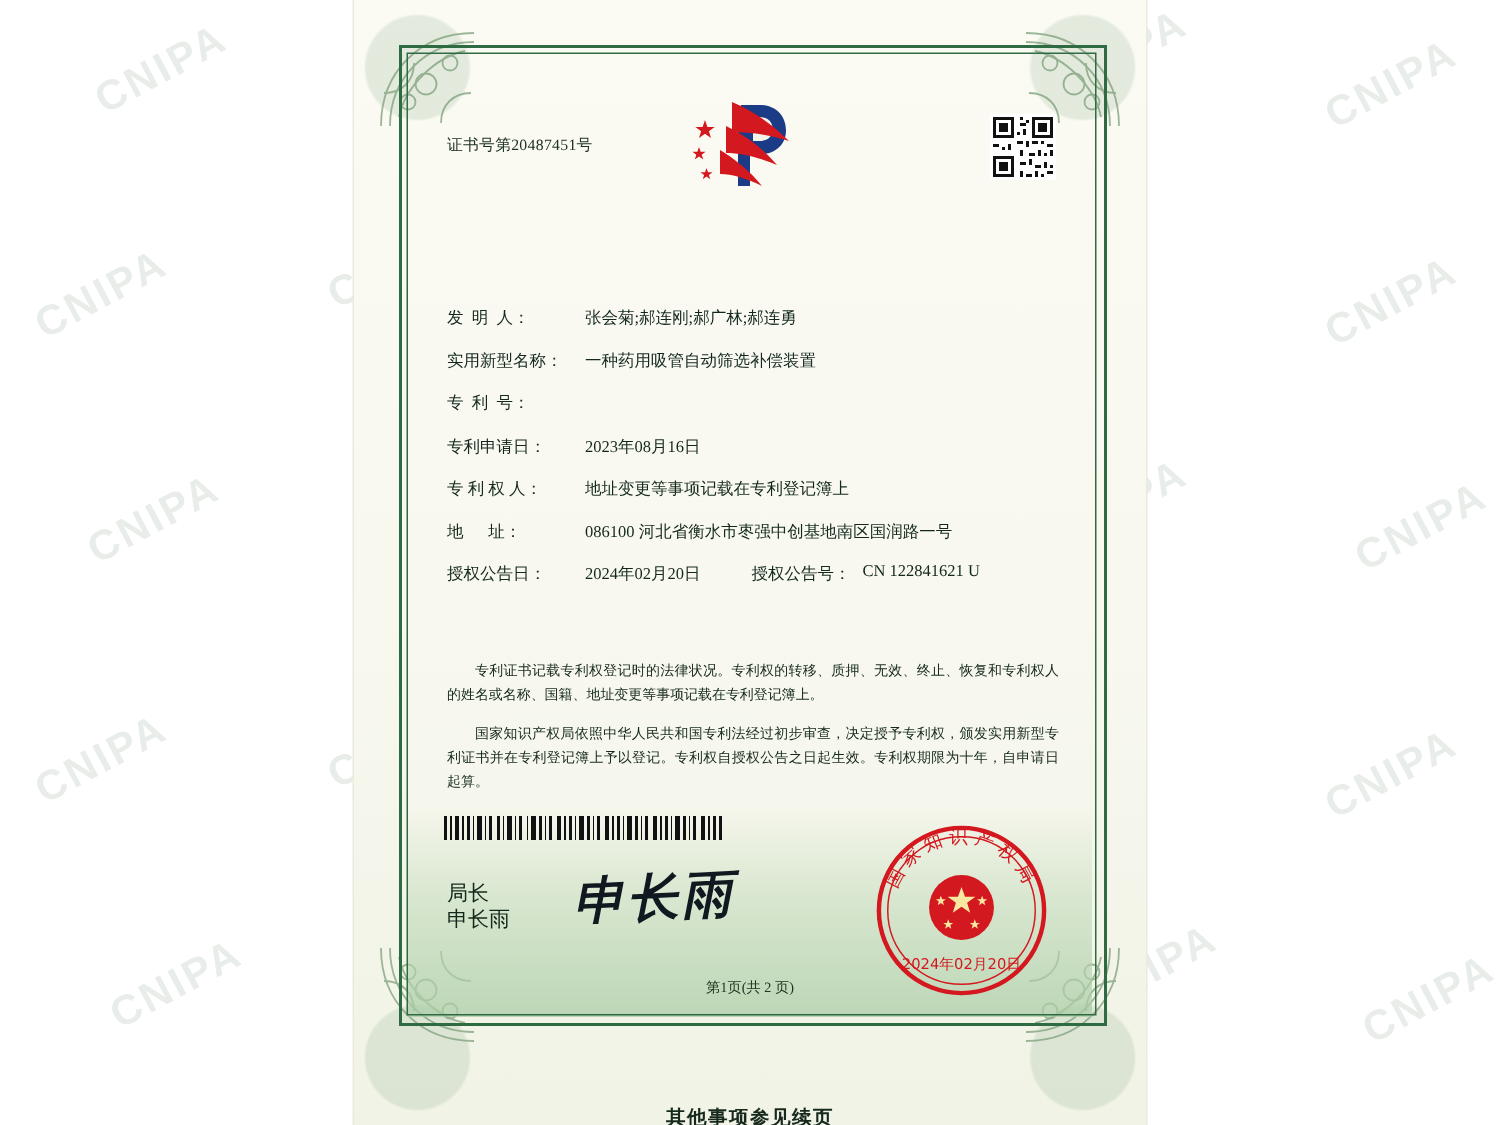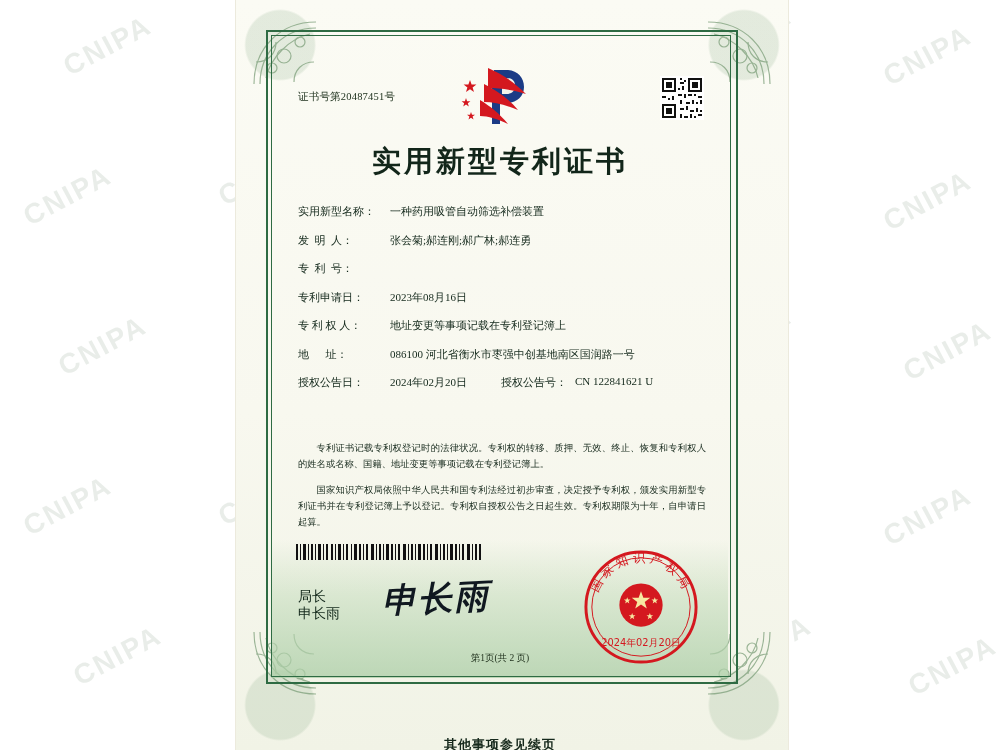--- a/index.html
+++ b/index.html
@@ -15,21 +15,20 @@
     background:#ffffff;
     overflow:hidden;
   }
   
   .sheet{
     position:absolute;
     left:236px;top:0px;
     width:528px;height:750px;
     background:linear-gradient(180deg,#fbfbf4 0%,#f8f8ef 55%,#f1f3e6 100%);
     box-shadow:0 0 0 1px #eceadd;
-    padding-left:24px;
   }
   
   .sheet:before{
     content:"";
     position:absolute;left:0;top:0;right:0;bottom:0;
     background:
       radial-gradient(circle at 8% 6%, rgba(120,160,120,.18) 0 34px, transparent 36px),
       radial-gradient(circle at 92% 6%, rgba(120,160,120,.18) 0 34px, transparent 36px),
       radial-gradient(circle at 8% 94%, rgba(120,160,120,.18) 0 34px, transparent 36px),
       radial-gradient(circle at 92% 94%, rgba(120,160,120,.18) 0 34px, transparent 36px);
@@ -293,30 +292,29 @@
           <rect x="18" y="16" width="1" height="2"></rect>
             <rect x="20" y="17" width="1" height="1"></rect>
           <rect x="10" y="19" width="1" height="2"></rect>
             <rect x="12" y="20" width="2" height="1"></rect>
             <rect x="15" y="19" width="1" height="2"></rect>
           <rect x="17" y="20" width="1" height="1"></rect>
             <rect x="19" y="19" width="2" height="1"></rect>
         </g>
       </svg>
 
-      <div class="title">实用新型专利证书</div>
 
       <div class="fields" id="fields">
+          <div class="row">
+            <div class="lbl">发  明  人：</div>
+            <div class="val">张会菊;郝连刚;郝广林;郝连勇</div>
+          </div>
           <div class="row">
             <div class="lbl">实用新型名称：</div>
             <div class="val">一种药用吸管自动筛选补偿装置</div>
-          </div>
-          <div class="row">
-            <div class="lbl">发  明  人：</div>
-            <div class="val">张会菊;郝连刚;郝广林;郝连勇</div>
           </div>
           <div class="row">
             <div class="lbl">专  利  号：</div>
           </div>
           <div class="row">
             <div class="lbl">专利申请日：</div>
             <div class="val">2023年08月16日</div>
           </div>
           <div class="row">
             <div class="lbl">专 利 权 人：</div>

